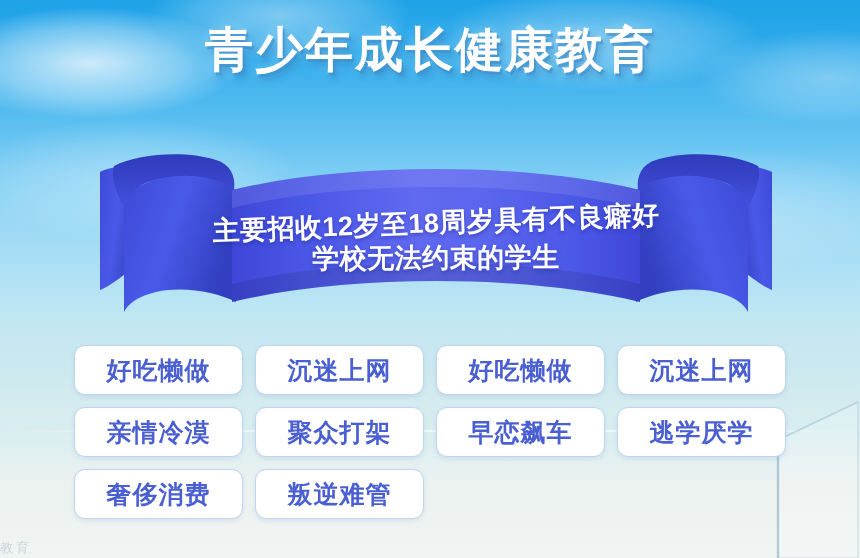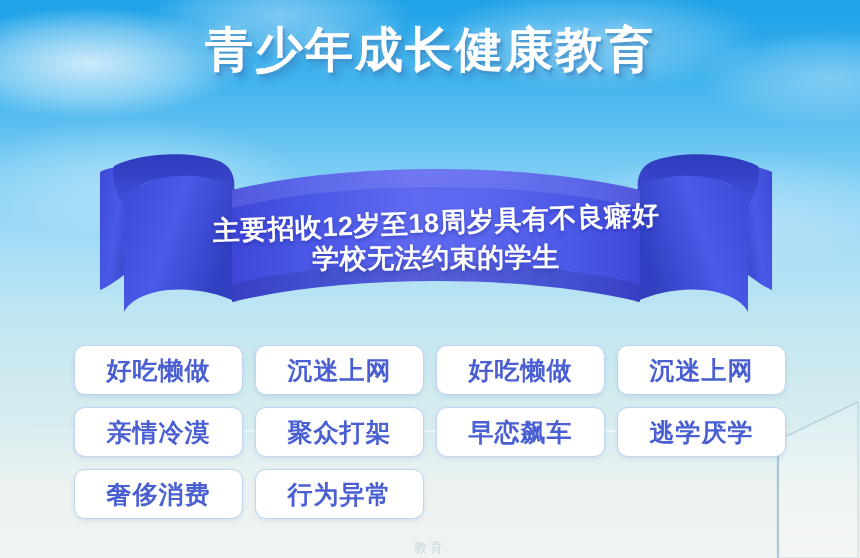--- a/index.html
+++ b/index.html
@@ -152,21 +152,21 @@
     letter-spacing: 1px;
     white-space: nowrap;
     user-select: none;
   }
 
   
   .watermark {
     position: absolute;
     left: 0; right: 0;
     bottom: 1px;
-    text-align: center;
+    text-align: left;
     font-size: 13px;
     color: rgba(120,150,175,0.32);
     letter-spacing: 3px;
     pointer-events: none;
   }
 </style>
 </head>
 <body>
 
 <div id="poster">
@@ -245,18 +245,18 @@
   <div class="tag-grid">
     <div class="tag">好吃懒做</div>
     <div class="tag">沉迷上网</div>
     <div class="tag">好吃懒做</div>
     <div class="tag">沉迷上网</div>
     <div class="tag">亲情冷漠</div>
     <div class="tag">聚众打架</div>
     <div class="tag">早恋飙车</div>
     <div class="tag">逃学厌学</div>
     <div class="tag">奢侈消费</div>
-    <div class="tag">行为异常</div>
+    <div class="tag">叛逆难管</div>
   </div>
 
   <div class="watermark">教育</div>
 
 </div>
 
 </body></html>

